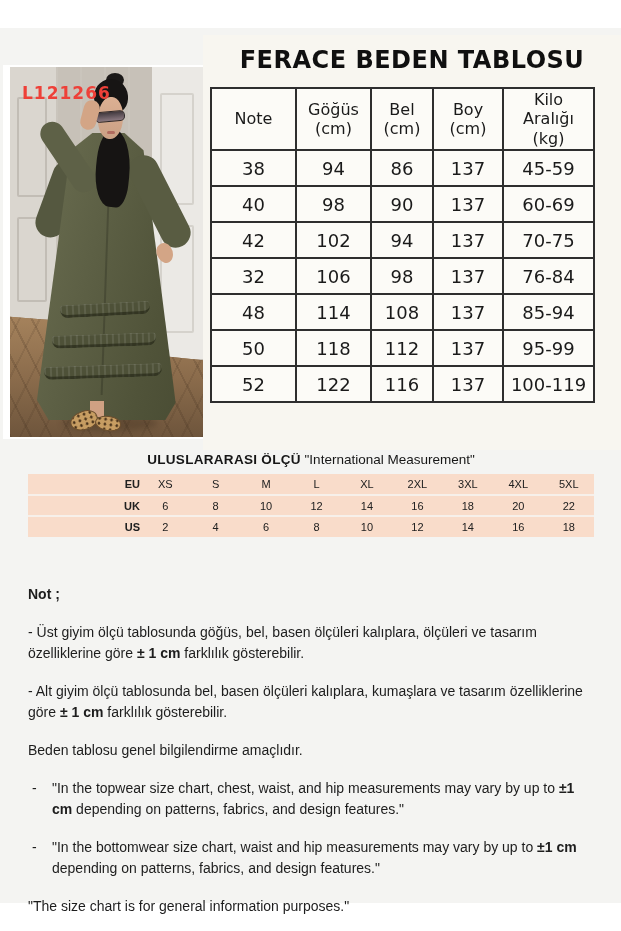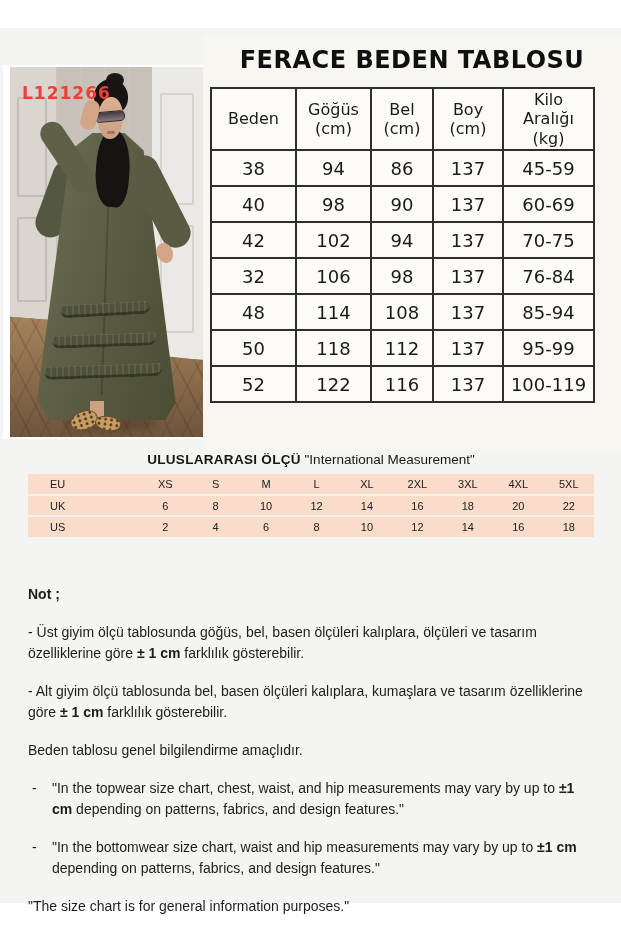--- a/index.html
+++ b/index.html
@@ -22,21 +22,21 @@
   table.size-table th span { display:block; }
   table.size-table td { height:36px; font-size:18px; font-weight:400; }
 
   
   .intl-title { position:absolute; left:28px; top:452px; width:566px; text-align:center; font-size:13.5px; color:#161616; }
   .intl-title .b { font-weight:bold; letter-spacing:.3px; }
   table.intl-table { position:absolute; left:28px; top:474px; width:566px; border-collapse:collapse; table-layout:fixed; color:#202020; }
   table.intl-table col.lab { width:112px; }
   table.intl-table td { background:#f9dcca; height:21px; font-size:11px; text-align:center; border-bottom:2px solid #f7f0ea; }
   table.intl-table tr:last-child td { border-bottom:none; }
-  table.intl-table td.lab { text-align:left; padding-left:22px; font-weight:normal; }
+  table.intl-table td.lab { text-align:right; padding-left:22px; font-weight:bold; }
 
   
   .notes { position:absolute; left:28px; top:584px; width:568px; font-size:14px; line-height:1.5; color:#1d1d1d; }
   .notes .hd { font-weight:bold; margin-bottom:17px; }
   .notes p { margin-bottom:17px; }
   .notes .b { font-weight:bold; }
   .notes .bullet { display:flex; margin-bottom:17px; }
   .notes .bullet .dash { width:14px; flex:0 0 14px; margin-left:4px; }
   .notes .bullet .txt { flex:1; padding-left:6px; }
 
@@ -138,21 +138,21 @@
     <colgroup>
         <col class="c0">
         <col class="c1">
         <col class="c2">
         <col class="c3">
         <col class="c4">
       </colgroup>
     <tbody>
       <tr>
         <th>
-            <span>Beden</span>
+            <span>Note</span>
           </th>
         <th>
             <span>Göğüs</span>
             <span>(cm)</span>
           </th>
         <th>
             <span>Bel</span>
             <span>(cm)</span>
           </th>
         <th>

